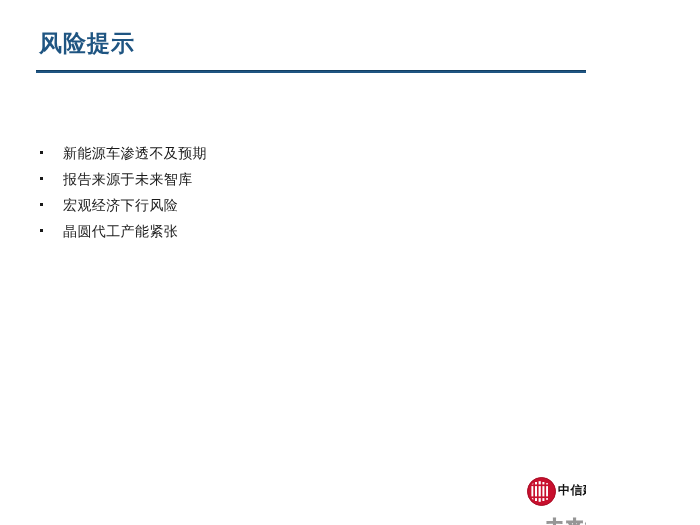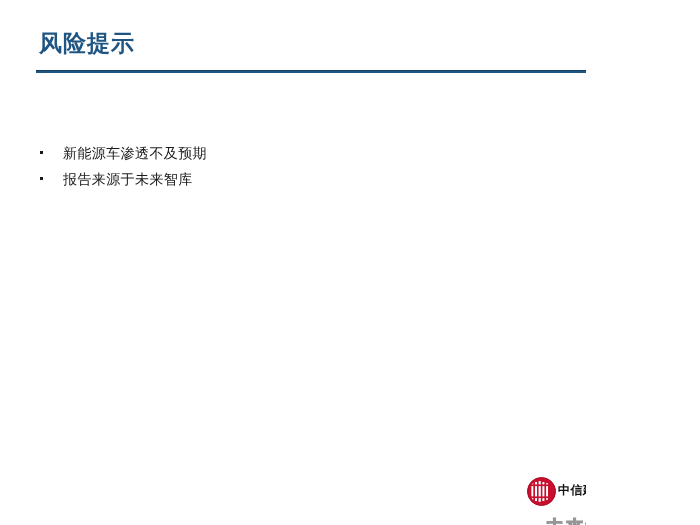--- a/index.html
+++ b/index.html
@@ -144,20 +144,28 @@
 
   <ul id="bullet-list">
     <li>
       <span class="bullet-dot"></span>
       <span class="bullet-text">新能源车渗透不及预期</span>
     </li>
     <li>
       <span class="bullet-dot"></span>
       <span class="bullet-text">报告来源于未来智库</span>
     </li>
+    <li>
+      <span class="bullet-dot"></span>
+      <span class="bullet-text">宏观经济下行风险</span>
+    </li>
+    <li>
+      <span class="bullet-dot"></span>
+      <span class="bullet-text">晶圆代工产能紧张</span>
+    </li>
   </ul>
 
   <div id="footer-logo">
     <span id="logo-emblem">
       <svg width="29" height="29" viewBox="0 0 29 29" aria-hidden="true">
         <circle cx="14.5" cy="14.5" r="14" fill="#C8102E"></circle>
         <rect x="4.4" y="6.2" width="1.9" height="16.6" fill="#ffffff"></rect>
         <rect x="8.0" y="5.0" width="2.0" height="19.0" fill="#ffffff"></rect>
         <rect x="11.6" y="4.2" width="2.2" height="20.6" fill="#ffffff"></rect>
         <rect x="15.4" y="5.0" width="2.0" height="19.0" fill="#ffffff"></rect>

